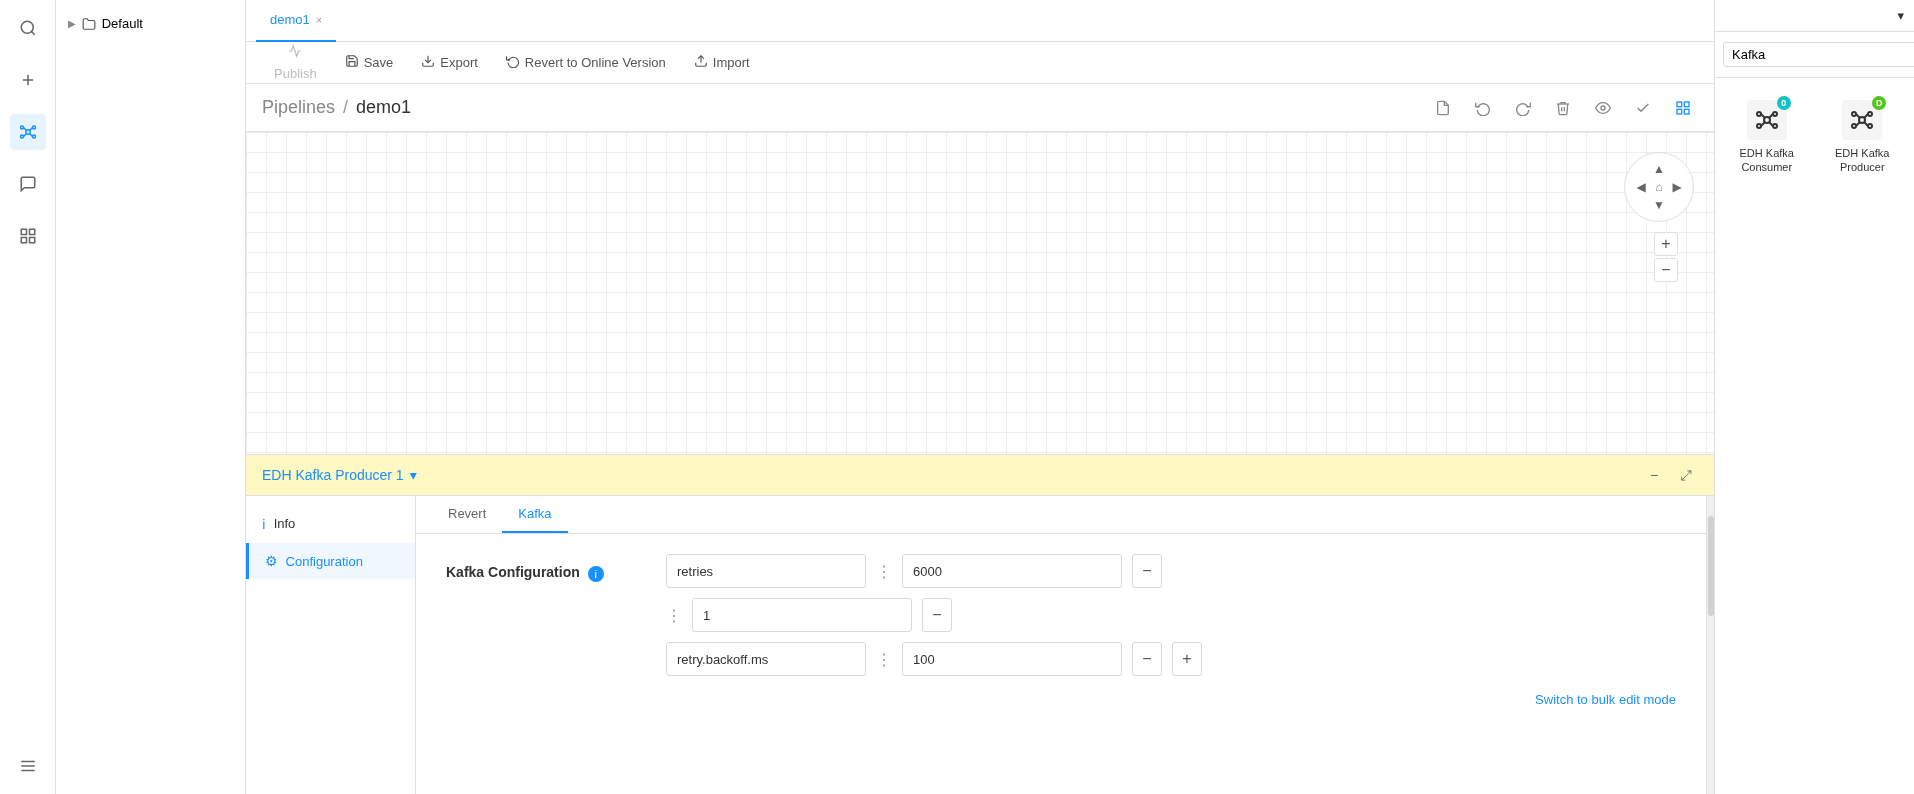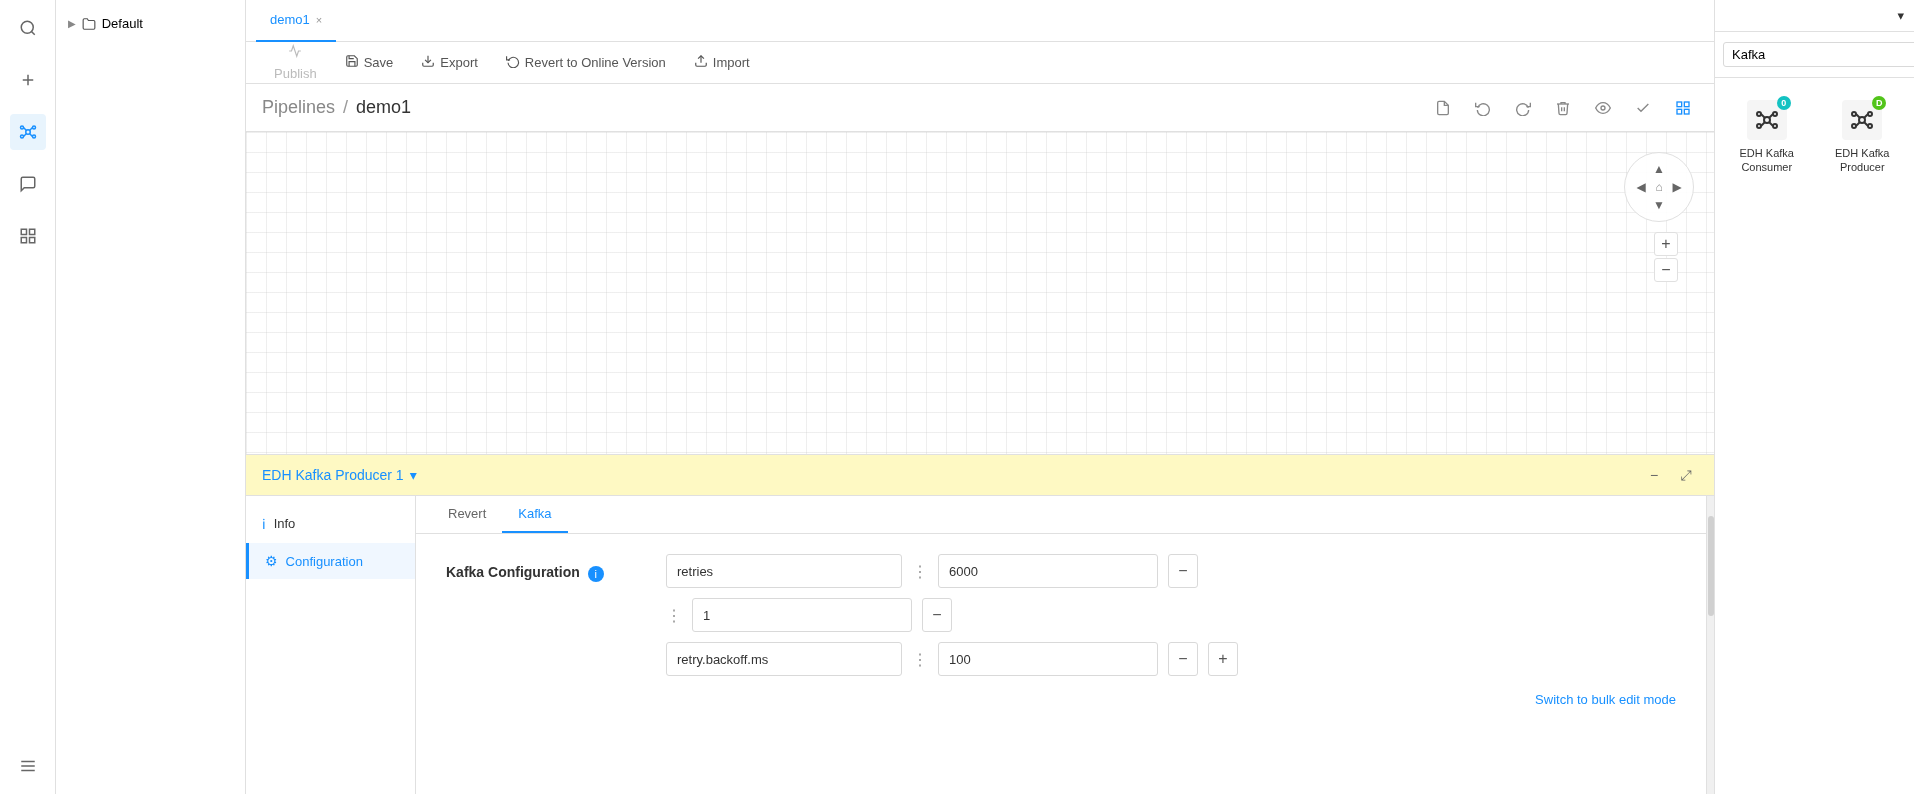--- a/index.html
+++ b/index.html
@@ -338,21 +338,21 @@
       display: flex;
       flex-direction: column;
       gap: 10px;
     }
     .config-row {
       display: flex;
       align-items: center;
       gap: 10px;
     }
     .config-key-input {
-      width: 236px;
+      width: 200px;
       height: 34px;
       border: 1px solid #d9d9d9;
       border-radius: 3px;
       padding: 0 10px;
       font-size: 13px;
       color: #333;
       outline: none;
     }
     .config-dots {
       color: #999;

